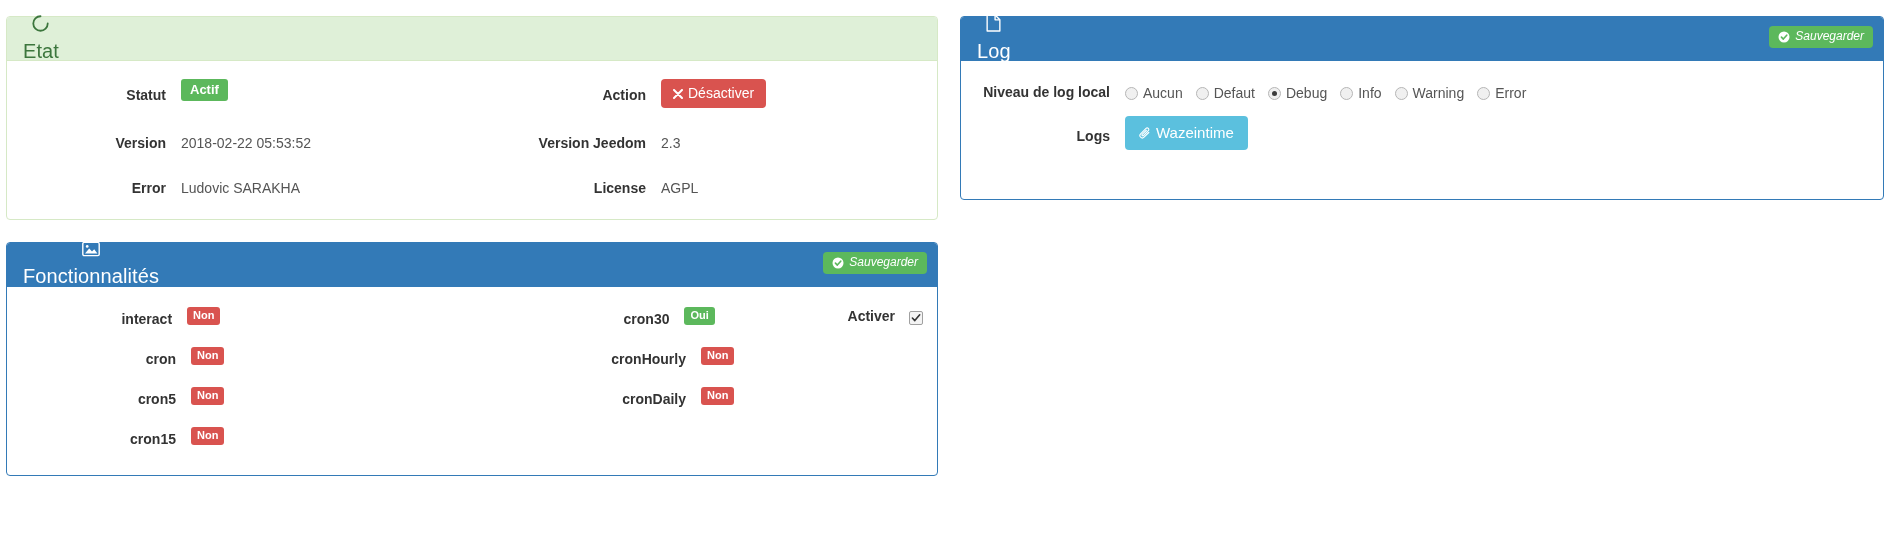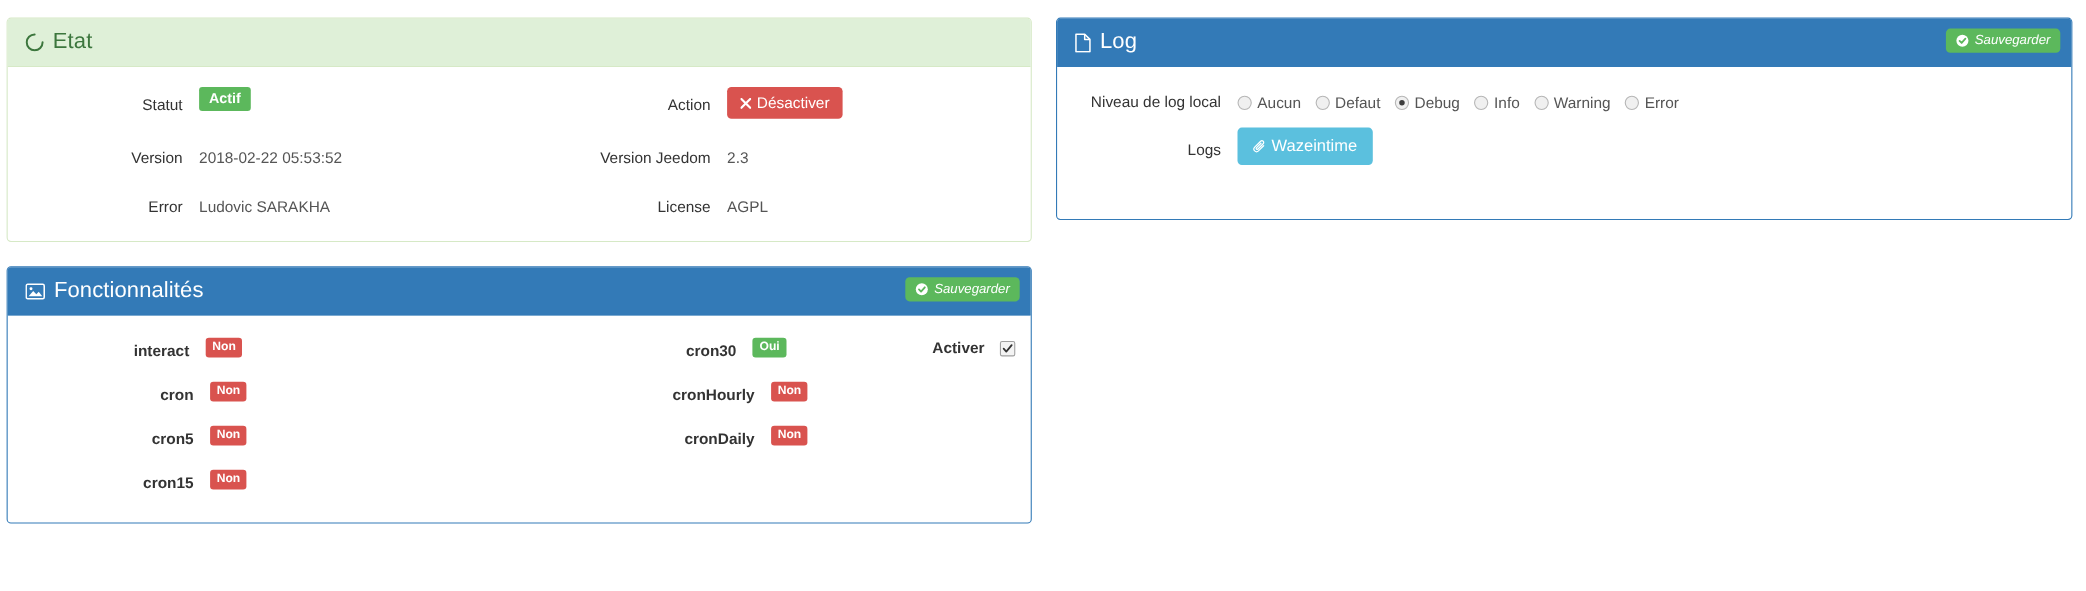--- a/index.html
+++ b/index.html
@@ -33,20 +33,21 @@
     border-top-right-radius: 3px;
     position: relative;
   }
   .panel-title {
     font-size: 20px;
     font-weight: 400;
     letter-spacing: .1px;
     display: flex;
     align-items: center;
     gap: 8px;
+    flex-direction: column;
   }
   .panel-body {
     padding: 18px 14px 14px 14px;
     box-sizing: border-box;
   }
 
   
   .panel-success {
     border: 1px solid #d6e9c6;
   }
@@ -71,21 +72,21 @@
   #panel-log           { left: 960px; top: 16px;  width: 924px; height: 184px; }
   #panel-fonction      { left: 6px;   top: 242px; width: 932px; height: 234px; }
 
   
   .form-row {
     display: flex;
     align-items: flex-start;
     margin-bottom: 20px;
   }
   .ctrl-label {
-    font-weight: normal;
+    font-weight: bold;
     font-size: 14px;
     color: #333333;
     text-align: right;
     padding-top: 7px;
     line-height: 1.35;
     box-sizing: border-box;
     padding-right: 15px;
   }
   .ctrl-value {
     font-size: 14px;

